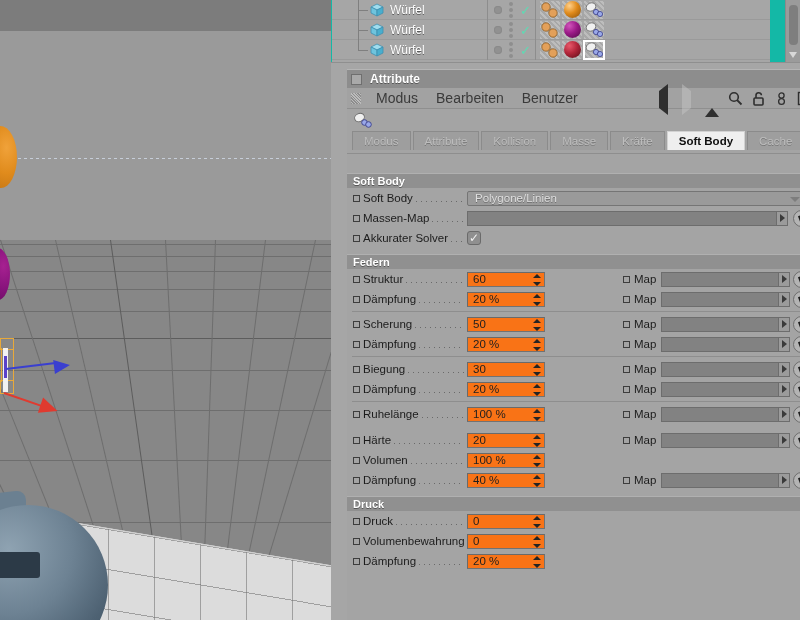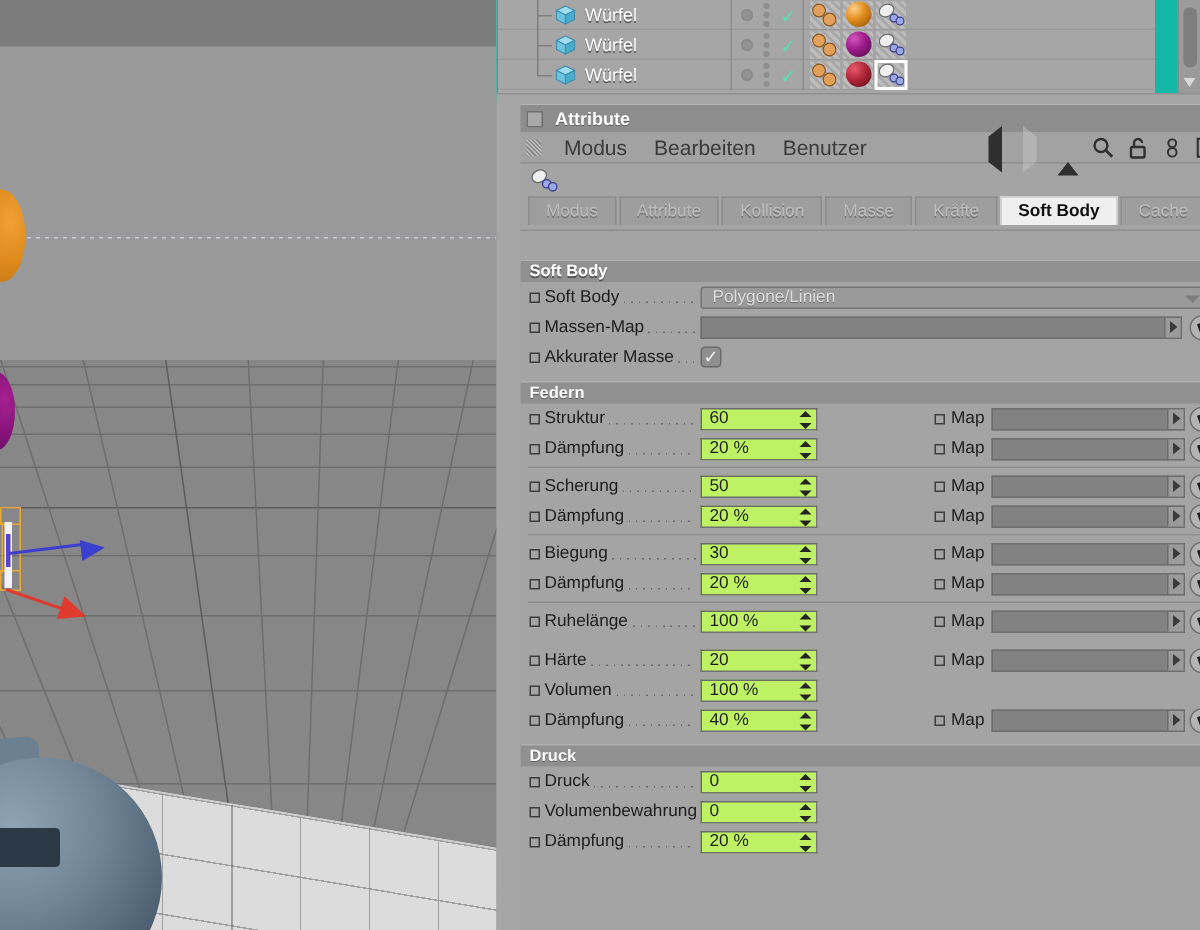--- a/index.html
+++ b/index.html
@@ -187,21 +187,21 @@
     flex: 0 0 auto;
   }
   .dots { flex: 1 1 auto; margin: 0 3px; height: 11px; position:relative; overflow:hidden; }
   .dots::after {
     content:""; position:absolute; left:0; right:0; bottom:2px; height:1px;
     background: repeating-linear-gradient(to right, #6a6a6a 0 1px, transparent 1px 5px);
   }
   .labelcell { width: 120px; display:flex; align-items:center; flex:0 0 auto; }
 
   .numfield {
-    width: 78px; height: 15px; background:#bef264; border:1px solid #727272;
+    width: 78px; height: 15px; background:#f97316; border:1px solid #727272;
     border-top-color:#6a6a6a; border-left-color:#6a6a6a;
     display:flex; align-items:center; position:relative;
   }
   .numfield span { font-size:11.5px; color:#1f1f1f; margin-left:5px; }
   .spin {
     position:absolute; right:3px; top:1px; width:9px; height:12px;
     display:flex; flex-direction:column; justify-content:space-between; align-items:center;
   }
   .spin i { display:block; width:0;height:0; }
   .spin .up { border-left:4px solid transparent;border-right:4px solid transparent;border-bottom:4px solid #242424; }
@@ -546,21 +546,21 @@
               </span>
           </div>
           <span class="picker" style="margin-right:6px">
               <span class="cur"></span>
             </span>
         </div>
 
         <div class="row">
           <div class="labelcell">
             <span class="bullet"></span>
-            <span class="lbl">Akkurater Masse</span>
+            <span class="lbl">Akkurater Solver</span>
             <span class="dots"></span>
           </div>
           <span class="checkbox">
               <span class="mark">✓</span>
             </span>
         </div>
 
         <div class="spacer6"></div>
 
         <div class="group-head">Federn</div>

